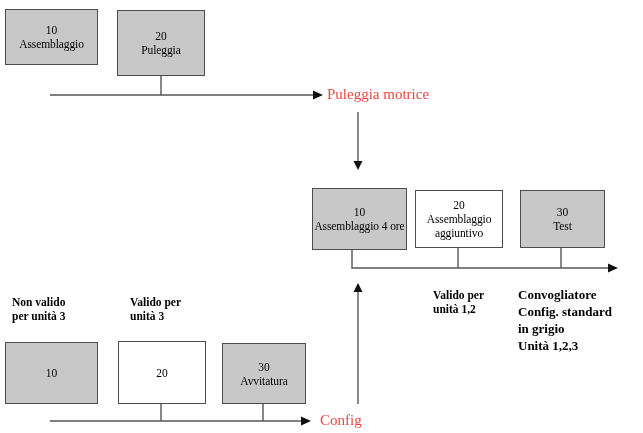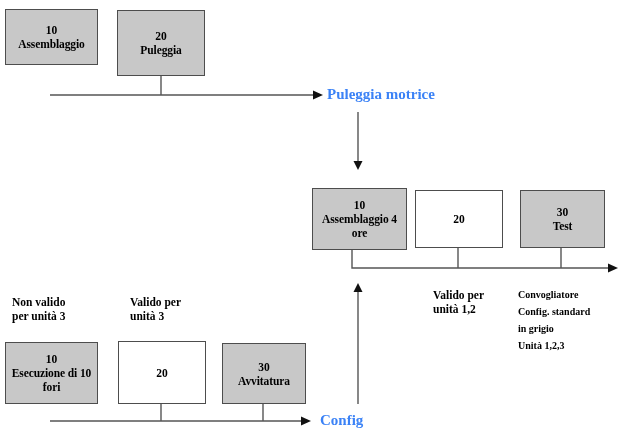--- a/index.html
+++ b/index.html
@@ -16,51 +16,51 @@
     overflow: hidden;
   }
   .op-box {
     position: absolute;
     box-sizing: border-box;
     border: 1px solid #4d4d4d;
     display: flex;
     flex-direction: column;
     align-items: center;
     justify-content: center;
-    font-weight: bold;
+    font-weight: normal;
     font-size: 11.5px;
     line-height: 14px;
     color: #000000;
     text-align: center;
     letter-spacing: -0.1px;
   }
   .op-box.grey { background: #c8c8c8; }
   .op-box.white { background: #ffffff; }
   .op-box .op-num { display: block; }
   .op-box .op-label { display: block; }
   .note {
     position: absolute;
     font-weight: bold;
     font-size: 11.5px;
     line-height: 14px;
     color: #000000;
     white-space: pre-line;
   }
   .flow-label {
     position: absolute;
-    font-weight: bold;
+    font-weight: normal;
     font-size: 15px;
     line-height: 18px;
-    color: #3b82f6;
+    color: #ef4444;
     white-space: nowrap;
   }
   .block-text {
     position: absolute;
     font-weight: bold;
-    font-size: 10px;
+    font-size: 13px;
     line-height: 17px;
     color: #000000;
     white-space: pre-line;
   }
   svg.wires {
     position: absolute;
     left: 0;
     top: 0;
     width: 643px;
     height: 433px;
@@ -114,20 +114,22 @@
   <div class="flow-label" style="left:327px; top:85px;">Puleggia motrice</div>
 
   <div class="op-box grey" style="left:312px; top:188px; width:95px; height:62px;">
     <span class="op-num">10</span>
     <span class="op-label">Assemblaggio
 4 ore</span>
   </div>
 
   <div class="op-box white" style="left:415px; top:190px; width:88px; height:58px;">
     <span class="op-num">20</span>
+    <span class="op-label">Assemblaggio
+aggiuntivo</span>
   </div>
 
   <div class="op-box grey" style="left:520px; top:190px; width:85px; height:58px;">
     <span class="op-num">30</span>
     <span class="op-label">Test</span>
   </div>
 
   <div class="note" style="left:433px; top:288px;">Valido per
 unità 1,2</div>
 
@@ -137,22 +139,20 @@
 Unità 1,2,3</div>
 
   <div class="note" style="left:12px; top:295px;text-align:center;">Non valido
 per unità 3</div>
 
   <div class="note" style="left:130px; top:295px;">Valido per
 unità 3</div>
 
   <div class="op-box grey" style="left:5px; top:342px; width:93px; height:62px;">
     <span class="op-num">10</span>
-    <span class="op-label">Esecuzione
-di 10 fori</span>
   </div>
 
   <div class="op-box white" style="left:118px; top:341px; width:88px; height:63px;">
     <span class="op-num">20</span>
   </div>
 
   <div class="op-box grey" style="left:222px; top:343px; width:84px; height:61px;">
     <span class="op-num">30</span>
     <span class="op-label">Avvitatura</span>
   </div>

